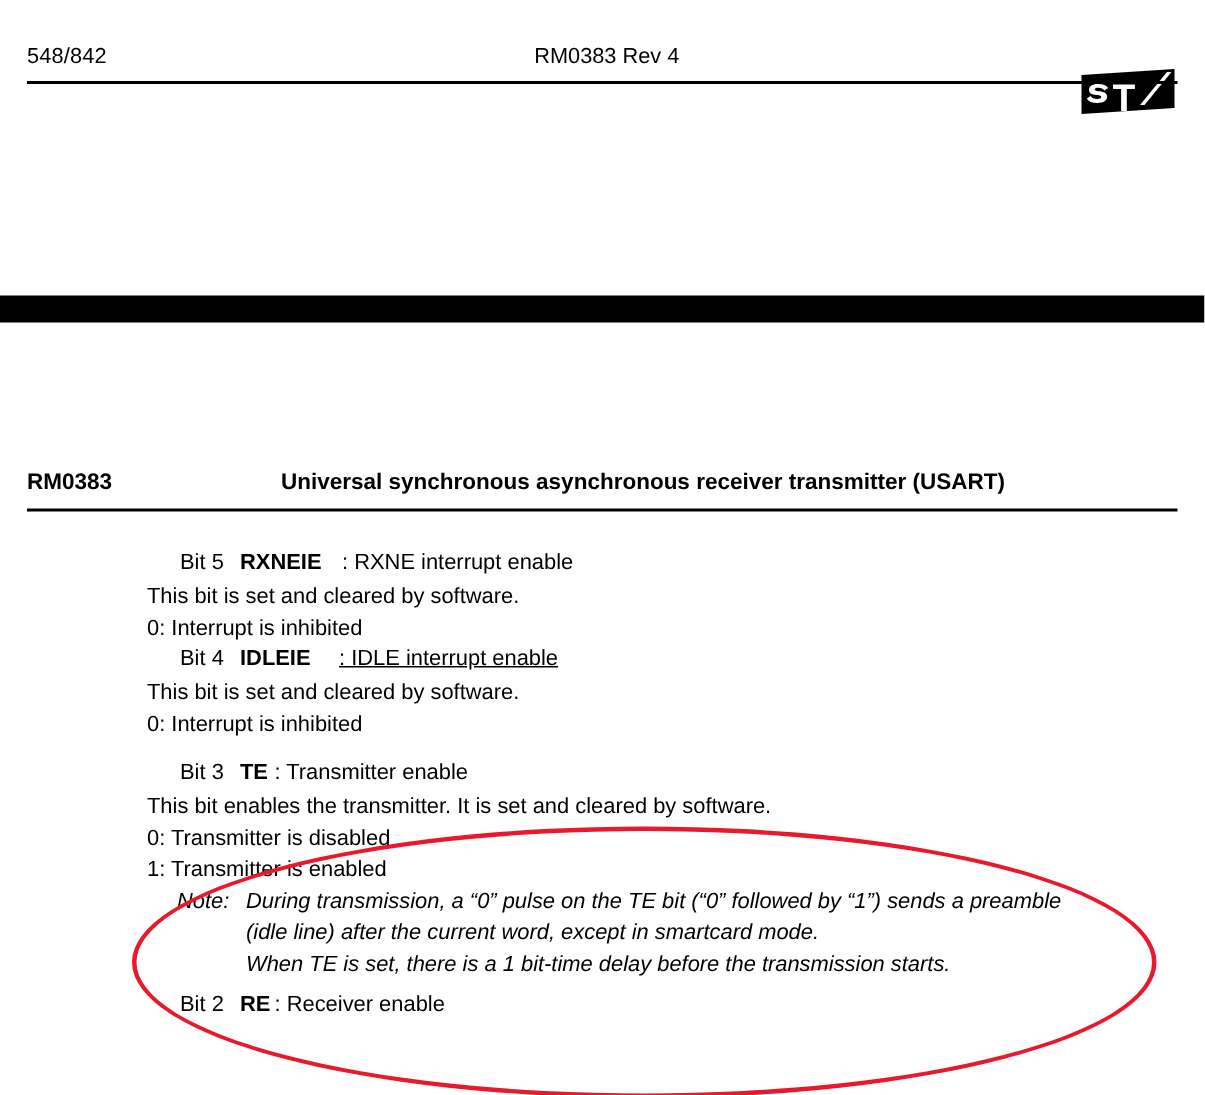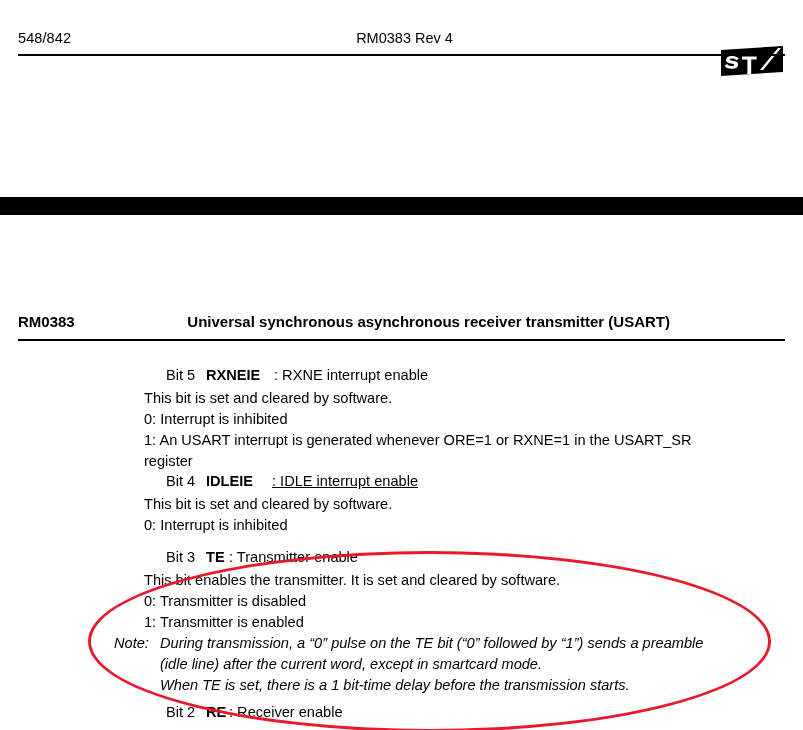--- a/index.html
+++ b/index.html
@@ -100,21 +100,20 @@
 
   
   .body {
     position: absolute;
     top: 152px; left: 0;
     width: 803px;
   }
   .bit-block {
     position: relative;
     margin-bottom: 1px;
-    padding-left: 46px;
   }
   .bit-head {
     position: relative;
     height: 21px;
     font-size: 14.6px;
     white-space: nowrap;
   }
   .bit-label {
     position: absolute;
     left: 120px; top: 0;
@@ -133,21 +132,21 @@
     margin-left: 98px;
     font-size: 14.6px;
     line-height: 21px;
     max-width: 580px;
   }
   .bit-line.wrap {
     white-space: normal;
   }
   .note-row {
     display: flex;
-    margin-left: 68px;
+    margin-left: 118px;
     font-size: 14.6px;
     line-height: 21px;
   }
   .note-label {
     font-style: italic;
     width: 46px;
     flex: none;
   }
   .note-text {
     font-style: italic;
@@ -200,21 +199,20 @@
   <div class="body">
 
     <div class="bit-block">
       <div class="bit-head">
         <span class="bit-label">Bit 5</span>
         <span class="bit-name">RXNEIE</span>
         <span class="bit-desc" style="left:228px;">: RXNE interrupt enable</span>
       </div>
       <div class="bit-line">This bit is set and cleared by software.</div>
       <div class="bit-line">0: Interrupt is inhibited</div>
-      <div class="bit-line wrap">1: An USART interrupt is generated whenever ORE=1 or RXNE=1 in the USART_SR register</div>
     </div>
 
     <div class="bit-block">
       <div class="bit-head">
         <span class="bit-label">Bit 4</span>
         <span class="bit-name">IDLEIE</span>
         <span class="bit-desc" style="left:226px;text-decoration:underline;">: IDLE interrupt enable</span>
       </div>
       <div class="bit-line">This bit is set and cleared by software.</div>
       <div class="bit-line">0: Interrupt is inhibited</div>

